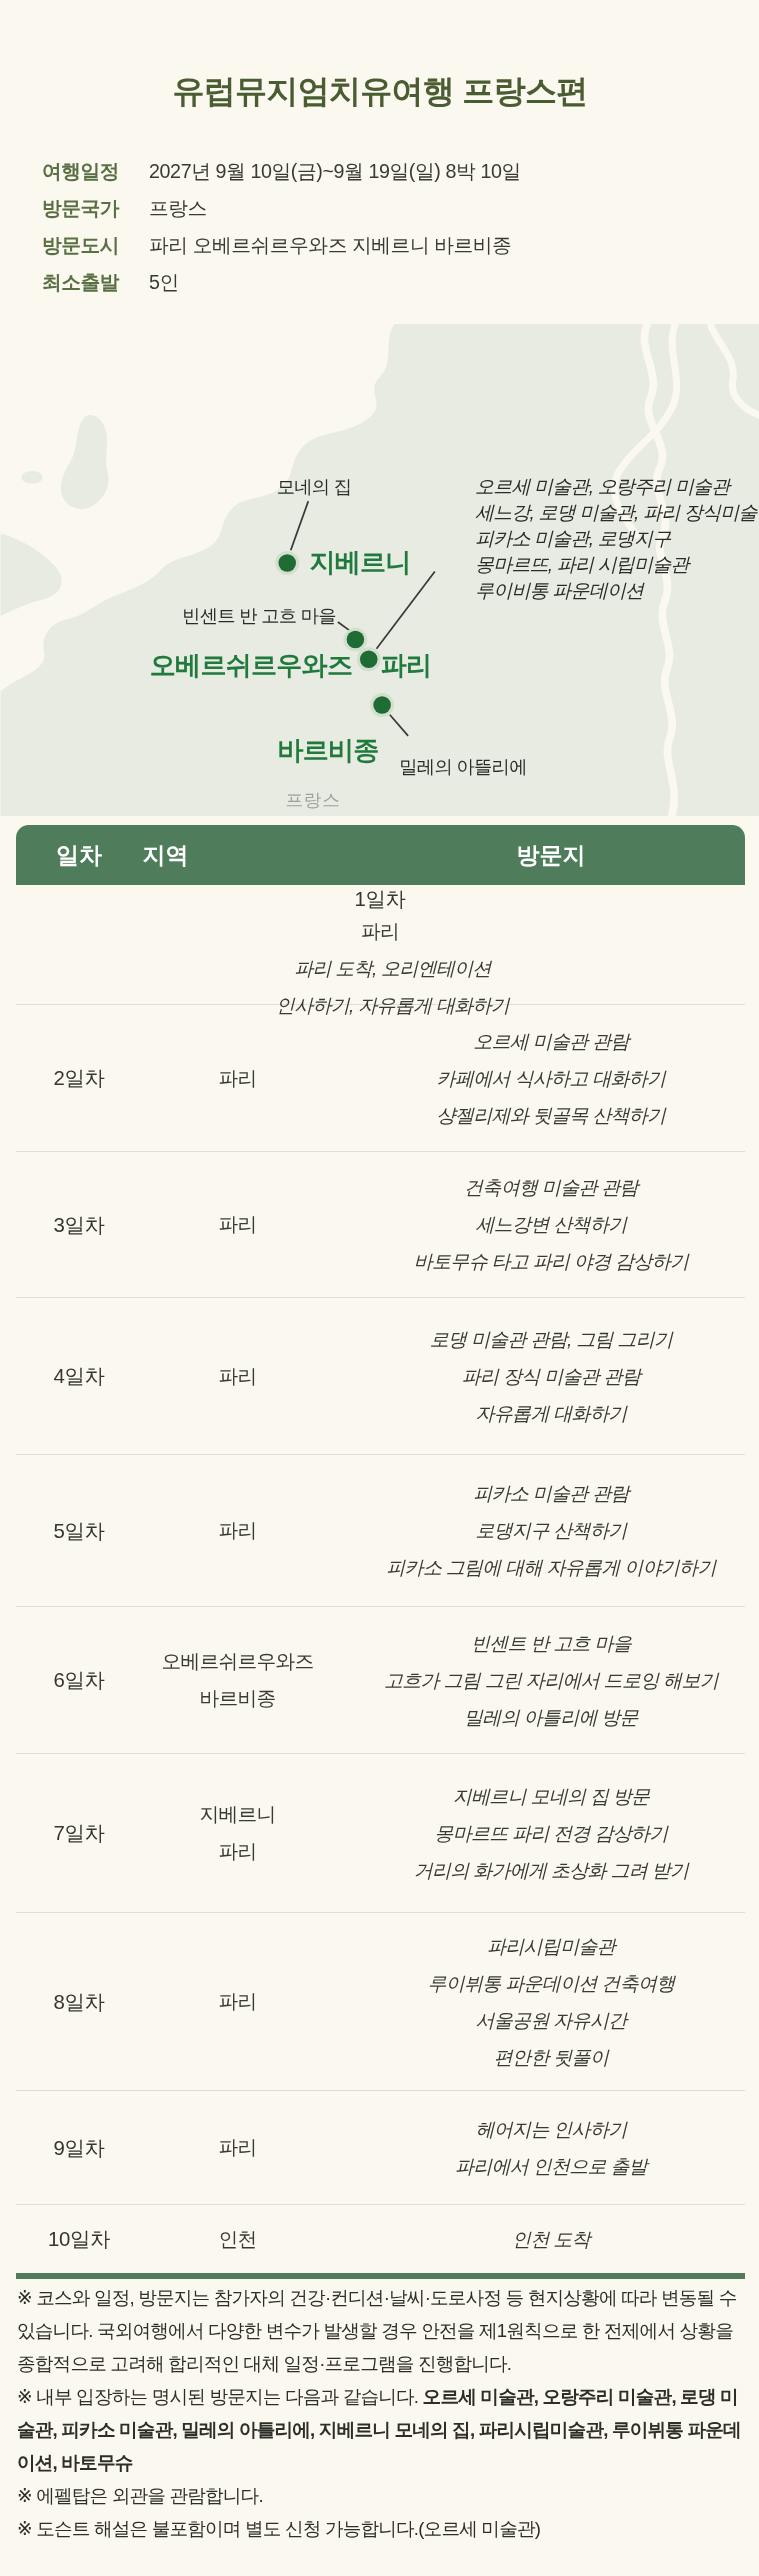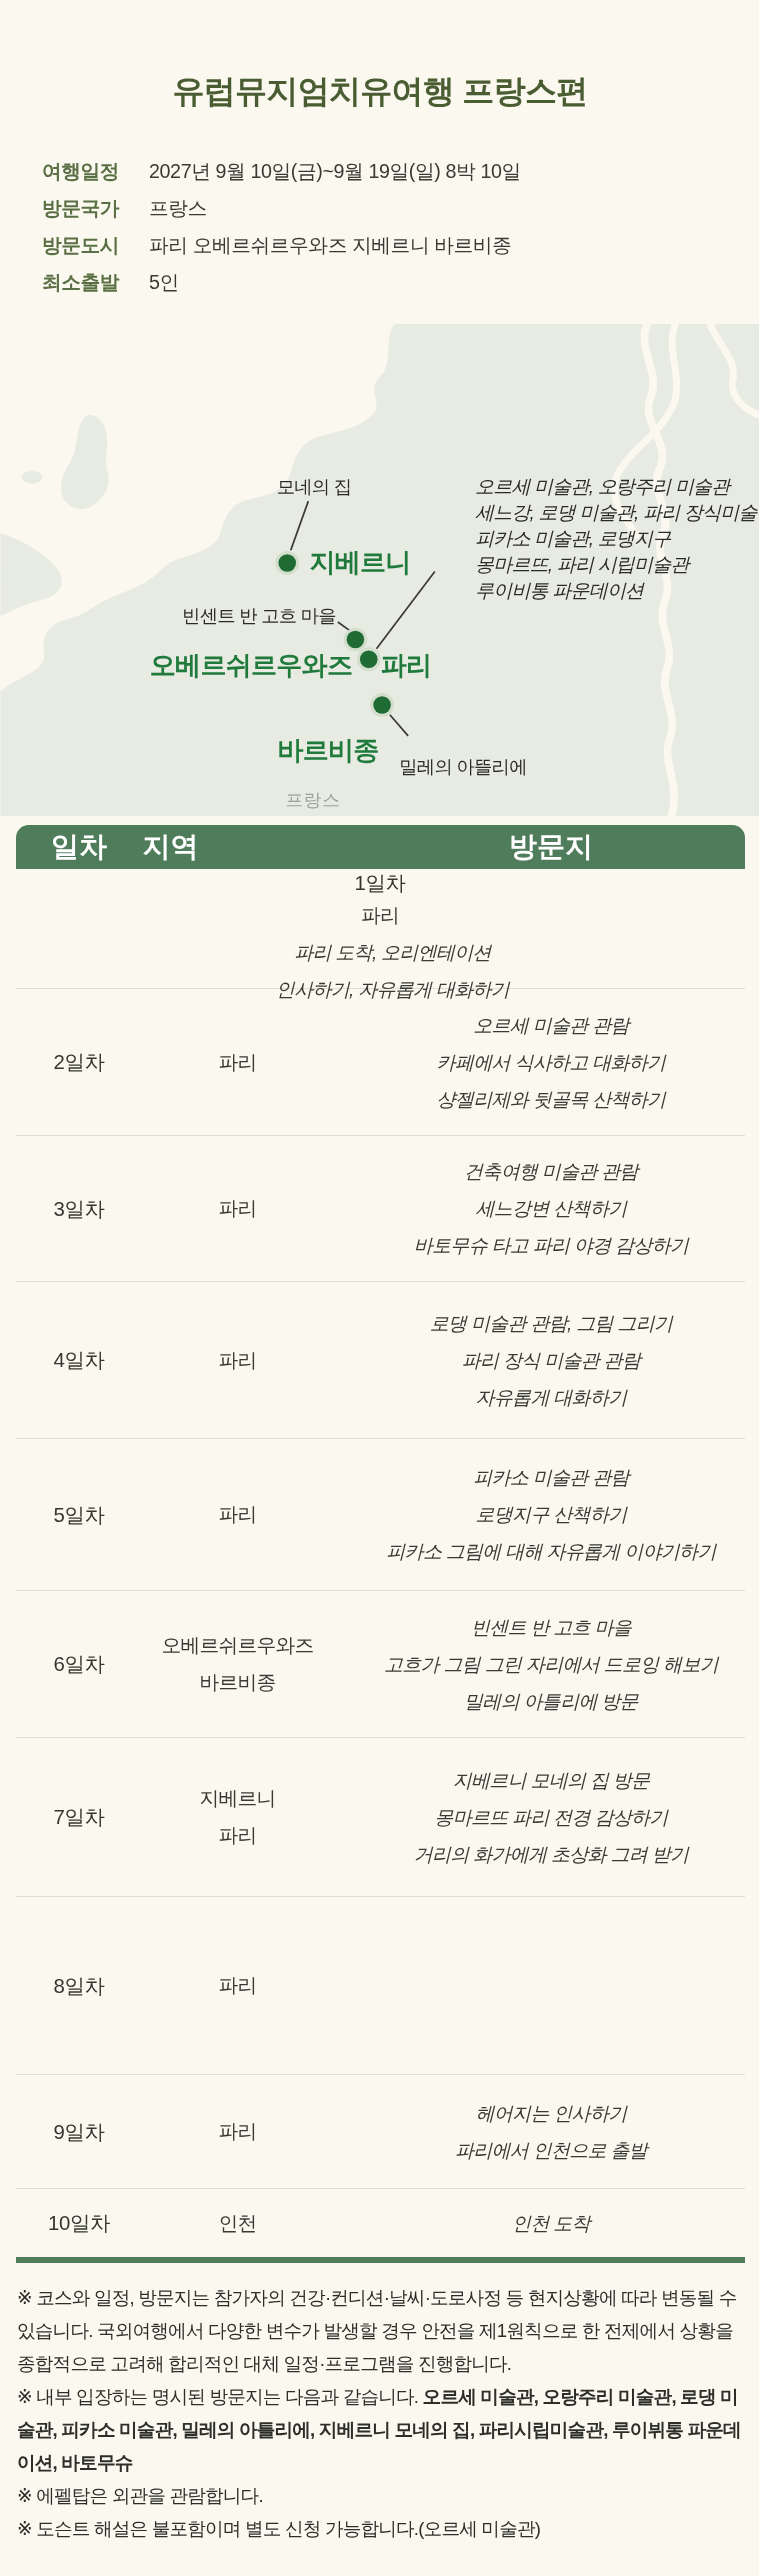--- a/index.html
+++ b/index.html
@@ -25,22 +25,22 @@
   .map svg.base{position:absolute;top:0;left:0;}
   .map-label{position:absolute;transform:translate(-50%,-50%);white-space:nowrap;}
   .small-label{font-size:18.3px;color:#2A2B26;letter-spacing:-0.7px;}
   .city-label{font-size:26px;font-weight:800;color:#1F7A3C;letter-spacing:-0.7px;}
   .country-label{font-size:17.6px;color:#9BA19D;letter-spacing:0.7px;}
   .sites-block{position:absolute;left:475px;top:150px;font-style:italic;}
   .sites-block div{font-size:19px;color:#2A2B26;line-height:26px;letter-spacing:-0.8px;white-space:nowrap;}
   
   .sched{position:absolute;top:825px;left:15.5px;width:729px;}
   .sched-head{
-    height:44px;background:#4F7D5B;border-radius:12.7px 12.7px 0 0;
-    display:flex;align-items:center;color:#FFFFFF;font-size:28px;font-weight:800;
+    height:60px;background:#4F7D5B;border-radius:12.7px 12.7px 0 0;
+    display:flex;align-items:center;color:#FFFFFF;font-size:23px;font-weight:800;
   }
   .col-day{width:127px;text-align:center;}
   .col-region{width:190px;text-align:left;}
   .col-visit{flex:1;text-align:center;padding-left:25px;}
   .trow{display:flex;align-items:center;border-top:0.7px solid #DEDED6;background:#FAF8EF;}
   .trow:first-child{border-top:none;flex-direction:column;}
   .cell-day{width:127px;text-align:center;font-size:20.4px;color:#35362F;letter-spacing:-0.4px;}
   .cell-region{width:190px;text-align:center;font-size:19.7px;color:#393A33;line-height:37px;letter-spacing:-0.7px;}
   .cell-visit{flex:1;text-align:center;padding-left:25px;font-size:19px;color:#393A33;line-height:37px;letter-spacing:-0.7px;font-style:italic;}
   .cell-region span,.cell-visit span{display:block;}
@@ -228,20 +228,26 @@
           <span>지베르니 모네의 집 방문</span>
           <span>몽마르뜨 파리 전경 감상하기</span>
           <span>거리의 화가에게 초상화 그려 받기</span>
         </div>
       </div>
       <div class="trow" style="height: 177px;">
         <div class="cell-day">8일차</div>
         <div class="cell-region">
           <span>파리</span>
         </div>
+        <div class="cell-visit">
+          <span>파리시립미술관</span>
+          <span>루이뷔통 파운데이션 건축여행</span>
+          <span>서울공원 자유시간</span>
+          <span>편안한 뒷풀이</span>
+        </div>
       </div>
       <div class="trow" style="height: 113px;">
         <div class="cell-day">9일차</div>
         <div class="cell-region">
           <span>파리</span>
         </div>
         <div class="cell-visit">
           <span>헤어지는 인사하기</span>
           <span>파리에서 인천으로 출발</span>
         </div>

